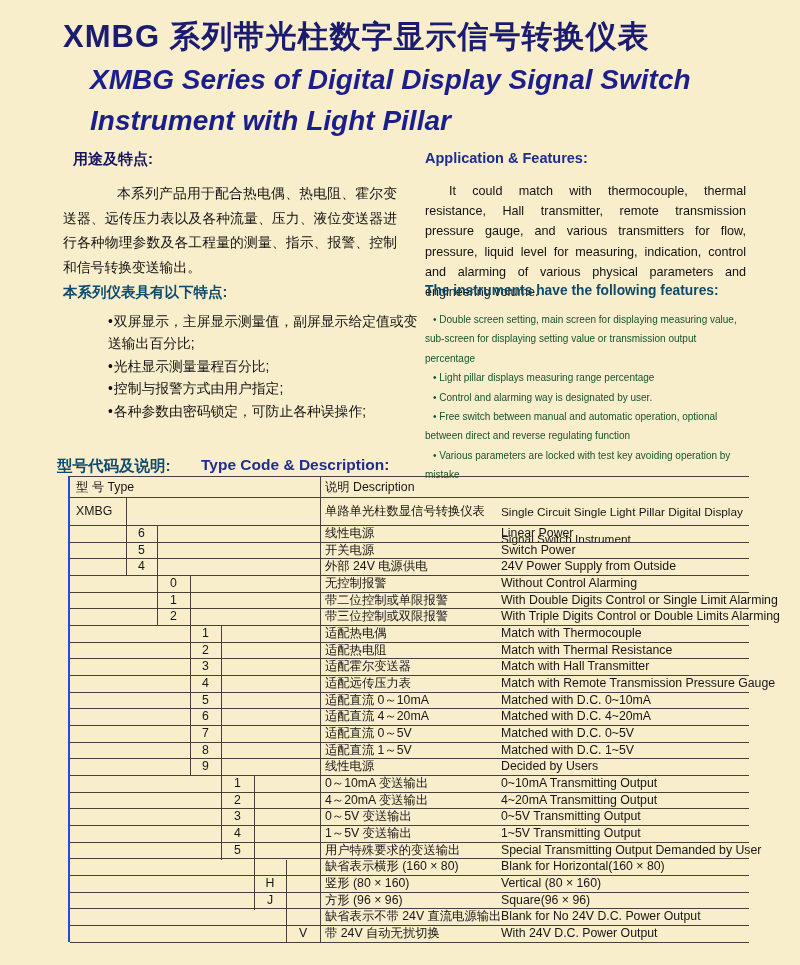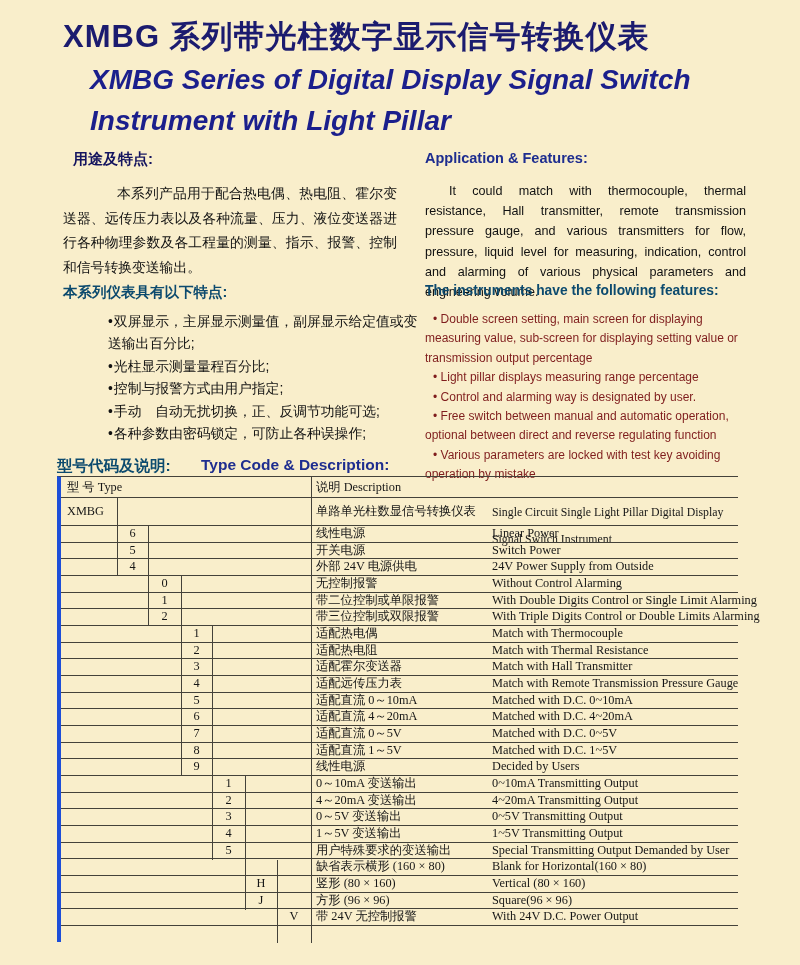--- a/index.html
+++ b/index.html
@@ -21,29 +21,29 @@
   .h-blue { font-size:14.5px; font-weight:bold; color:#1e2d8f; }
 
   .para-cn { left:63px; top:182px; width:334px; font-size:13.8px;
              line-height:24.6px; text-align:justify; text-indent:54px; color:#111; }
   .cn-bullets { left:108px; top:311px; width:310px; font-size:13.8px;
                 line-height:22.4px; color:#111; }
   .cn-bullets .bi::before { content:"\2022"; margin-right:1px; }
 
   .para-en { left:425px; top:181px; width:321px; font-size:12.6px;
              line-height:20.2px; text-align:justify; text-indent:24px; color:#111; }
-  .en-bullets { left:425px; top:310px; width:323px; font-size:12px;
-                line-height:19.4px; color:#7f1d1d; }
+  .en-bullets { left:425px; top:310px; width:323px; font-size:10px;
+                line-height:19.4px; color:#14532d; }
   .en-bullets .bi { text-indent:8px; }
   .en-bullets .bi::before { content:"\2022\00a0"; }
 
   
-  #ttable { left:57px; top:476px; width:681px; height:466px;
-            border-top:1px solid #44423a; border-left:4px solid #1d4ed8;
-            font-size:12.3px;font-family:Liberation Serif, serif; }
+  #ttable { left:68px; top:476px; width:681px; height:466px;
+            border-top:1px solid #44423a; border-left:2px solid #1d4ed8;
+            font-size:12.3px; }
   .trow { position:relative; width:100%; border-bottom:1px solid #44423a; }
   .trow span { position:absolute; top:0; white-space:nowrap; }
   .tcode { text-align:center; }
   .tcn   { left:255px; }
   .ten   { left:431px; }
   .vline { position:absolute; width:1px; background:#44423a; }
   .wrap2 { white-space:normal !important; width:247px; line-height:13.5px;
            font-size:11.8px; padding-top:1px; }
   .cn-mid { line-height:27px !important; }
 </style>
@@ -58,21 +58,20 @@
     <div>Instrument with Light Pillar</div>
   </div>
 
   <div class="abs h-cn" style="left:73px; top:150px;">用途及特点:</div>
   <div class="abs para-cn">本系列产品用于配合热电偶、热电阻、霍尔变送器、远传压力表以及各种流量、压力、液位变送器进行各种物理参数及各工程量的测量、指示、报警、控制和信号转换变送输出。</div>
   <div class="abs h-blk" style="left:63px; top:283px;">本系列仪表具有以下特点:</div>
   <div class="abs cn-bullets">
     <div class="bi">双屏显示，主屏显示测量值，副屏显示给定值或变送输出百分比;</div>
     <div class="bi">光柱显示测量量程百分比;</div>
     <div class="bi">控制与报警方式由用户指定;</div>
-    <div class="bi">手动　自动无扰切换，正、反调节功能可选;</div>
     <div class="bi">各种参数由密码锁定，可防止各种误操作;</div>
   </div>
 
   <div class="abs h-blue" style="left:425px; top:150px;">Application &amp; Features:</div>
   <div class="abs para-en">It could match with thermocouple, thermal resistance, Hall transmitter, remote transmission pressure gauge, and various transmitters for flow, pressure, liquid level for measuring, indication, control and alarming of various physical parameters and engineering volume.</div>
   <div class="abs h-blk" style="left:425px; top:283px; font-size:13.8px;">The instruments have the following features:</div>
   <div class="abs en-bullets">
     <div class="bi">Double screen setting, main screen for displaying measuring value, sub-screen for displaying setting value or transmission output percentage</div>
     <div class="bi">Light pillar displays measuring range percentage</div>
     <div class="bi">Control and alarming way is designated by user.</div>
@@ -201,22 +200,26 @@
         <span class="tcode" style="line-height: 15.68px; left: 184px; width: 32px;">H</span>
         <span class="tcn" style="line-height: 15.68px;">竖形 (80 × 160)</span>
         <span class="ten" style="line-height: 15.68px;">Vertical (80 × 160)</span>
       </div>
       <div class="trow" style="height: 16.68px;">
         <span class="tcode" style="line-height: 15.68px; left: 184px; width: 32px;">J</span>
         <span class="tcn" style="line-height: 15.68px;">方形 (96 × 96)</span>
         <span class="ten" style="line-height: 15.68px;">Square(96 × 96)</span>
       </div>
       <div class="trow" style="height: 16.68px;">
+        <span class="tcn" style="line-height: 15.68px;">缺省表示不带 24V 直流电源输出</span>
+        <span class="ten" style="line-height: 15.68px;">Blank for No 24V D.C. Power Output</span>
+      </div>
+      <div class="trow" style="height: 16.68px;">
         <span class="tcode" style="line-height: 15.68px; left: 216px; width: 34px;">V</span>
-        <span class="tcn" style="line-height: 15.68px;">带 24V 无控制报警</span>
+        <span class="tcn" style="line-height: 15.68px;">带 24V 自动无扰切换</span>
         <span class="ten" style="line-height: 15.68px;">With 24V D.C. Power Output</span>
       </div>
       <div class="vline" style="left: 56px; top: 21px; height: 78.04px;"></div>
       <div class="vline" style="left: 87px; top: 49px; height: 100.08px;"></div>
       <div class="vline" style="left: 120px; top: 99.04px; height: 200.16px;"></div>
       <div class="vline" style="left: 151px; top: 149.08px; height: 233.52px;"></div>
       <div class="vline" style="left: 184px; top: 299.2px; height: 133.44px;"></div>
       <div class="vline" style="left: 216px; top: 382.6px; height: 83.4px;"></div>
       <div class="vline" style="left: 250px; top: 0px; height: 466px;"></div>
     </div>

